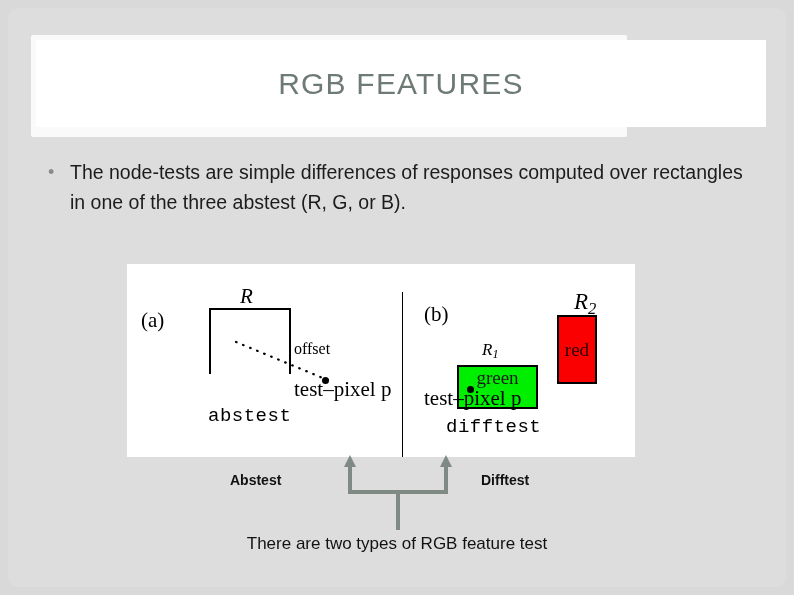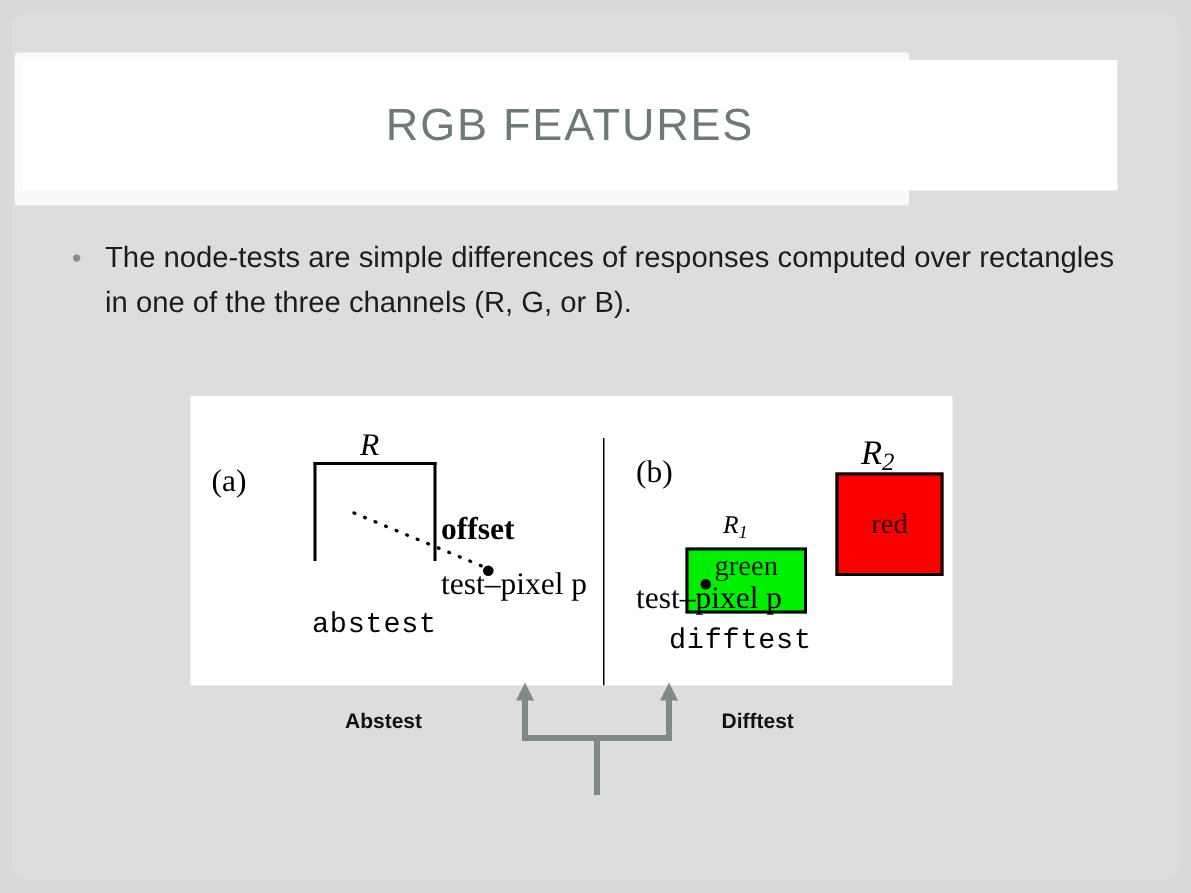--- a/index.html
+++ b/index.html
@@ -28,21 +28,21 @@
     left: 8px; top: 8px;
     width: 778px;
     height: 579px;
     background: #dddddd;
     border-radius: 10px;
   }
 
   
   #title-box {
     position: absolute;
-    left: 10px;
+    left: 31px;
     top: 35px;
     width: 596px;
     height: 102px;
     background: #fafafa;
     border-radius: 2px;
   }
   #title-inner {
     position: absolute;
     left: 5px;
     top: 5px;
@@ -138,21 +138,21 @@
     border-right: 2px solid #000;
     border-bottom: none;
     box-sizing: border-box;
   }
   #label-R { left: 113px; top: 20px; font-size: 21px; }
   #dotted-line {
     position: absolute;
     left: 107px; top: 75px;
     width: 102px; height: 45px;
   }
-  #label-offset { left: 167px; top: 76px; font-size: 21px; font-weight: bold; }
+  #label-offset { left: 167px; top: 76px; font-size: 16px; }
   #dot-a {
     position: absolute;
     left: 195px; top: 113px;
     width: 7px; height: 7px;
     background: #000;
     border-radius: 50%;
   }
   #label-testpixel-a { left: 167px; top: 113px; font-size: 21px; }
   #label-abstest { left: 81px; top: 141px; font-size: 19px; letter-spacing: 0.5px; }
 
@@ -171,21 +171,21 @@
   }
   #rect-R1 span {
     font-family: "Liberation Serif", serif;
     font-size: 19px;
     color: #1a1a1a;
   }
   #label-R1 { left: 355px; top: 76px; font-size: 17px; }
   #rect-R2 {
     position: absolute;
     left: 430px; top: 51px;
-    width: 72px; height: 69px;
+    width: 40px; height: 69px;
     background: #fa0000;
     border: 2px solid #000;
     box-sizing: border-box;
     display: flex;
     align-items: center;
     justify-content: center;
   }
   #rect-R2 span {
     font-family: "Liberation Serif", serif;
     font-size: 19px;
@@ -247,21 +247,21 @@
 
   <div id="title-box">
     <div id="title-inner">
       <div id="page-title">RGB FEATURES</div>
     </div>
   </div>
 
   <div id="bullet-block">
     <div class="bullet-row">
       <span class="bullet-dot">•</span>
-      <span class="bullet-text">The node-tests are simple differences of responses computed over rectangles in one of the three channels (R, G, or B).</span>
+      <span class="bullet-text">The node-tests are simple differences of responses computed over rectangles in one of the three abstest (R, G, or B).</span>
     </div>
   </div>
 
   <div id="figure">
 
     <div id="panel-divider"></div>
 
     <div class="fig-label" id="label-a">(a)</div>
     <div id="rect-R"></div>
     <div class="fig-label fig-italic" id="label-R">R</div>
@@ -298,14 +298,15 @@
     <g stroke="#808a84" stroke-width="4" fill="none">
       <path d="M10 8 L10 37 L106 37 L106 8"></path>
       <path d="M58 37 L58 75"></path>
     </g>
     <polygon points="10,0 4,12 16,12" fill="#808a84"></polygon>
     <polygon points="106,0 100,12 112,12" fill="#808a84"></polygon>
   </svg>
 
   <div class="caption-side" id="caption-abstest">Abstest</div>
   <div class="caption-side" id="caption-difftest">Difftest</div>
+  <div id="caption-main">There are two types of RGB feature test</div>
 
 </div>
 
 </body></html>

